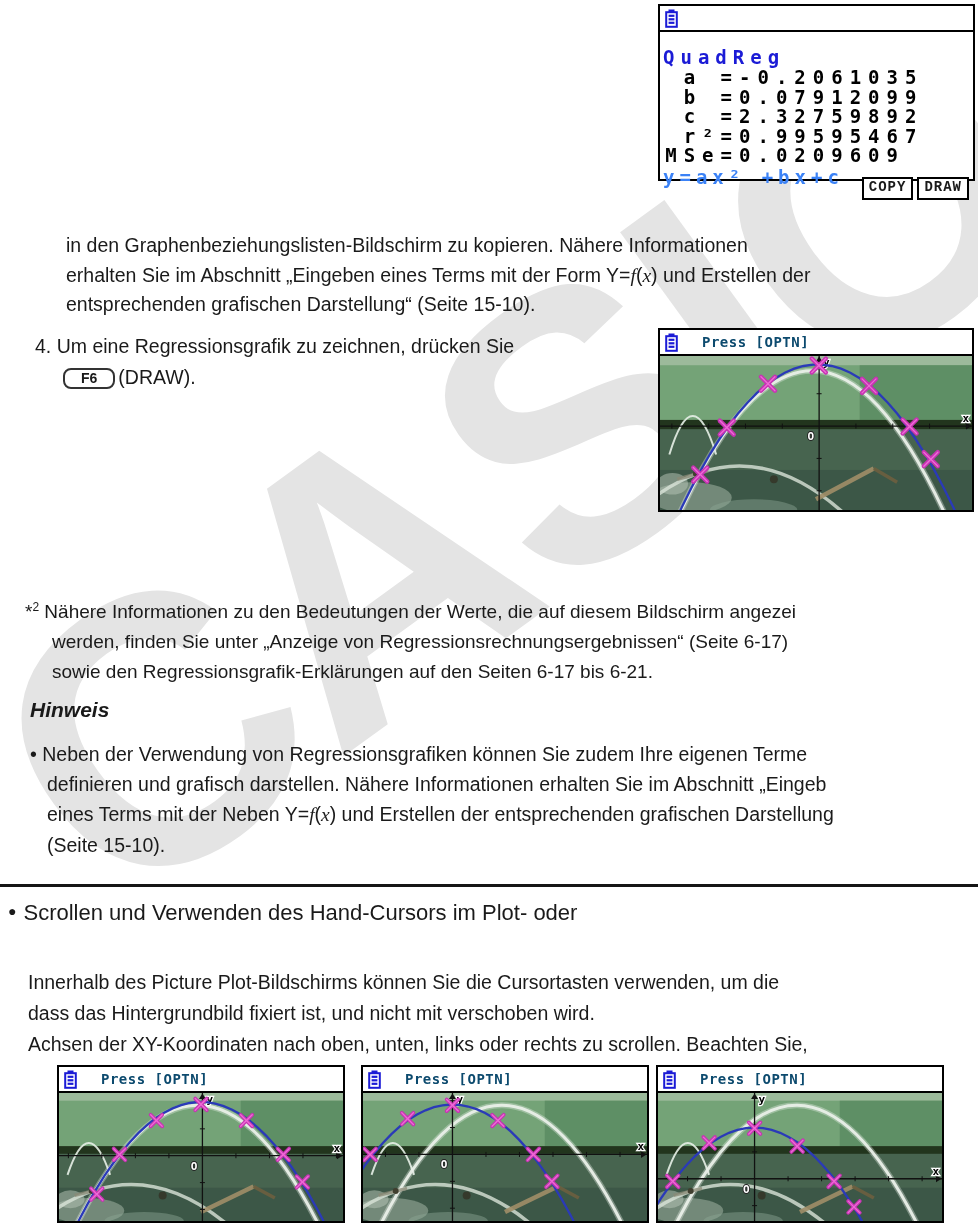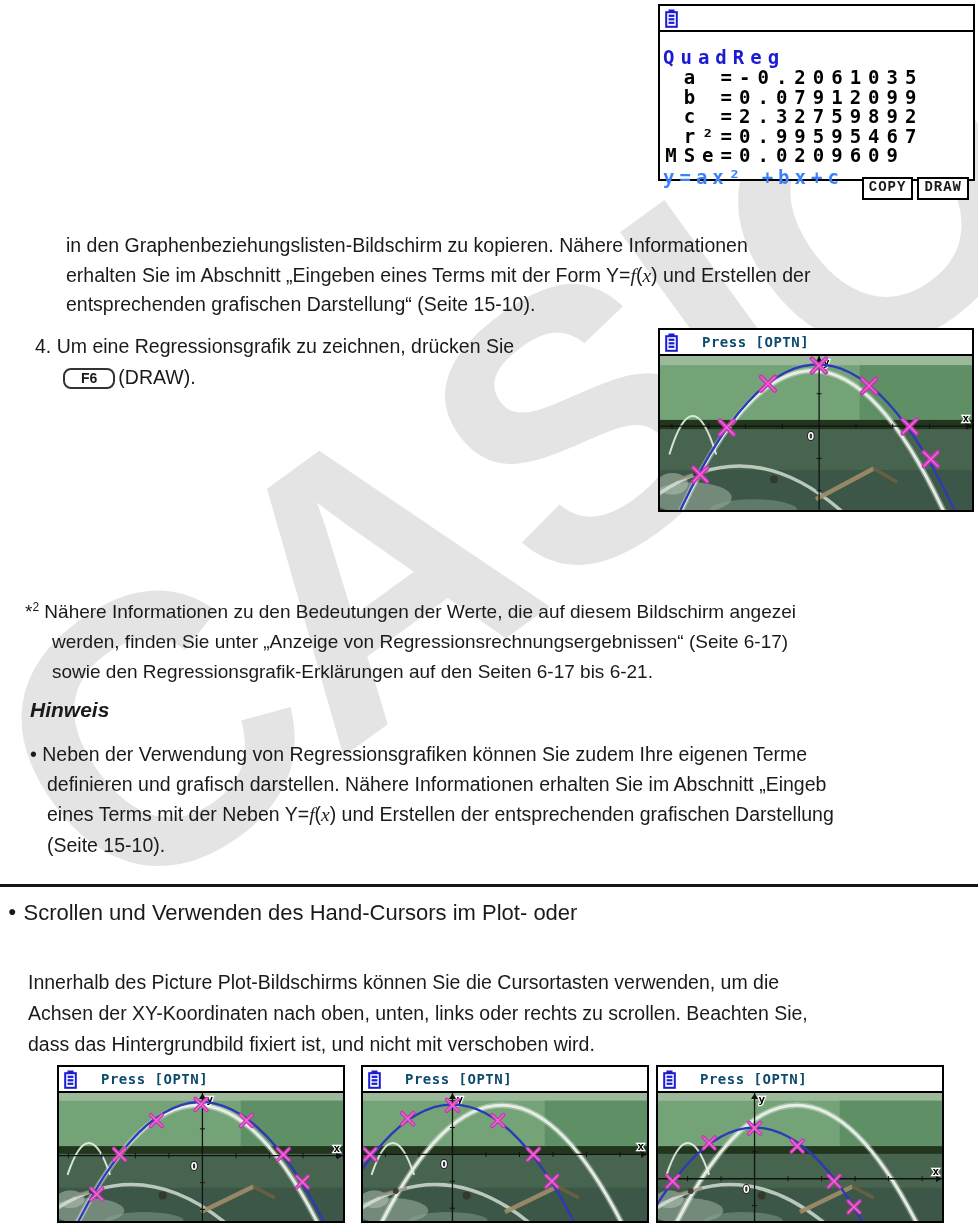--- a/index.html
+++ b/index.html
@@ -200,22 +200,22 @@
     </div>
 
   <div class="rule"></div>
 
   <div class="layer h2" style="left:8px;top:898px;">
       <div><span class="seg-bullet">●</span><span>Scrollen und Verwenden des Hand-Cursors im Plot- oder</span></div>
     </div>
 
   <div class="layer txt31" style="left:28px;top:967px;">
       <div><span>Innerhalb des Picture Plot-Bildschirms können Sie die Cursortasten verwenden, um die</span></div>
+      <div><span>dass das Hintergrundbild fixiert ist, und nicht mit verschoben wird.</span></div>
       <div><span>Achsen der XY-Koordinaten nach oben, unten, links oder rechts zu scrollen. Beachten Sie,</span></div>
-      <div><span>dass das Hintergrundbild fixiert ist, und nicht mit verschoben wird.</span></div>
     </div>
 
   <div class="calc layer" style="left:57px;top:1065px;width:288px;height:158px;">
     <div class="statusbar">
       <svg width="13" height="19" viewBox="0 0 13 19">
         <rect x="3.5" y="0.5" width="6" height="2.6" fill="#1b1bd6"></rect>
         <rect x="1.2" y="3.2" width="10.6" height="14.6" fill="none" stroke="#1b1bd6" stroke-width="2"></rect>
         <rect x="3.6" y="5.7" width="5.8" height="2.2" fill="#1b1bd6"></rect>
         <rect x="3.6" y="9.2" width="5.8" height="2.2" fill="#1b1bd6"></rect>
         <rect x="3.6" y="12.7" width="5.8" height="2.2" fill="#1b1bd6"></rect>

